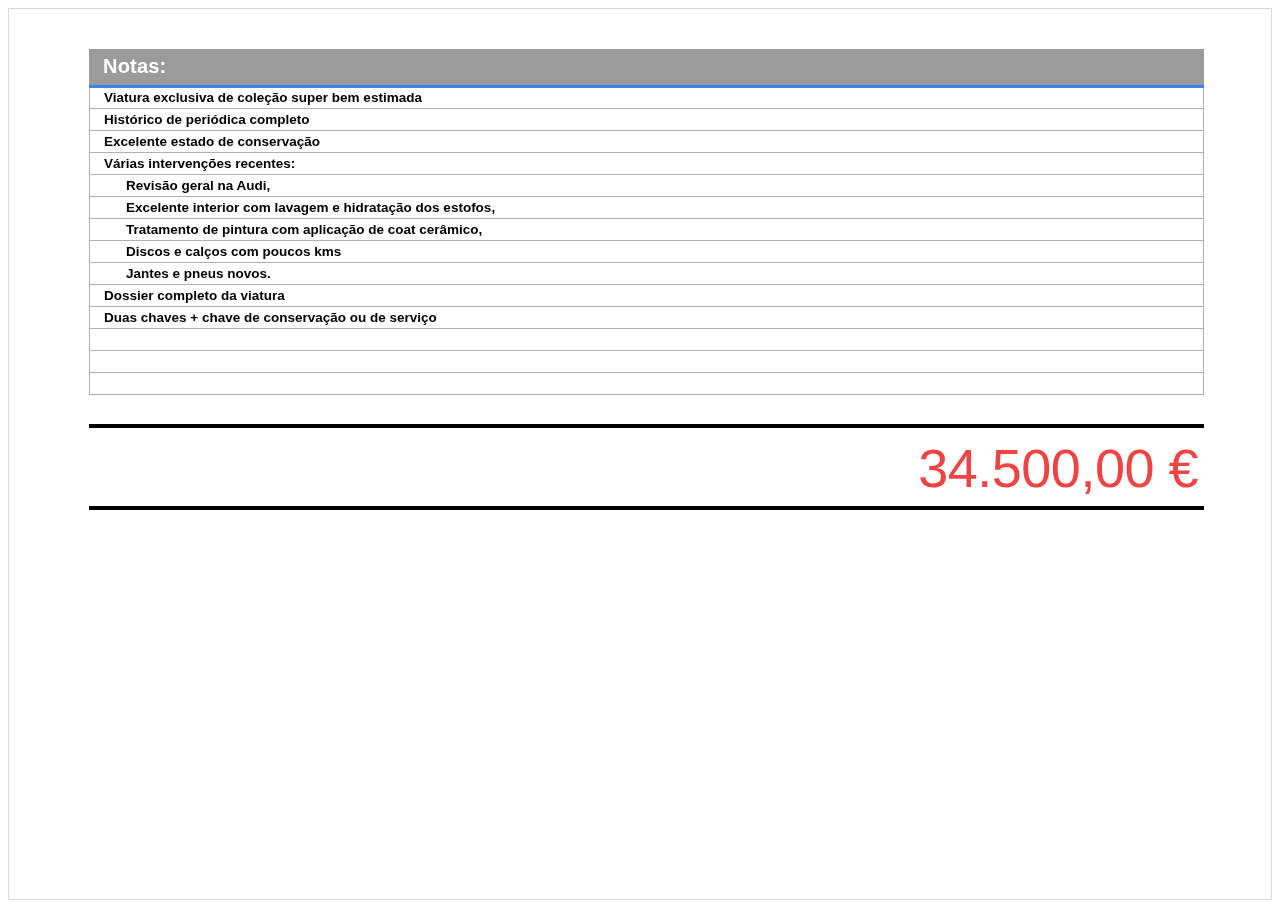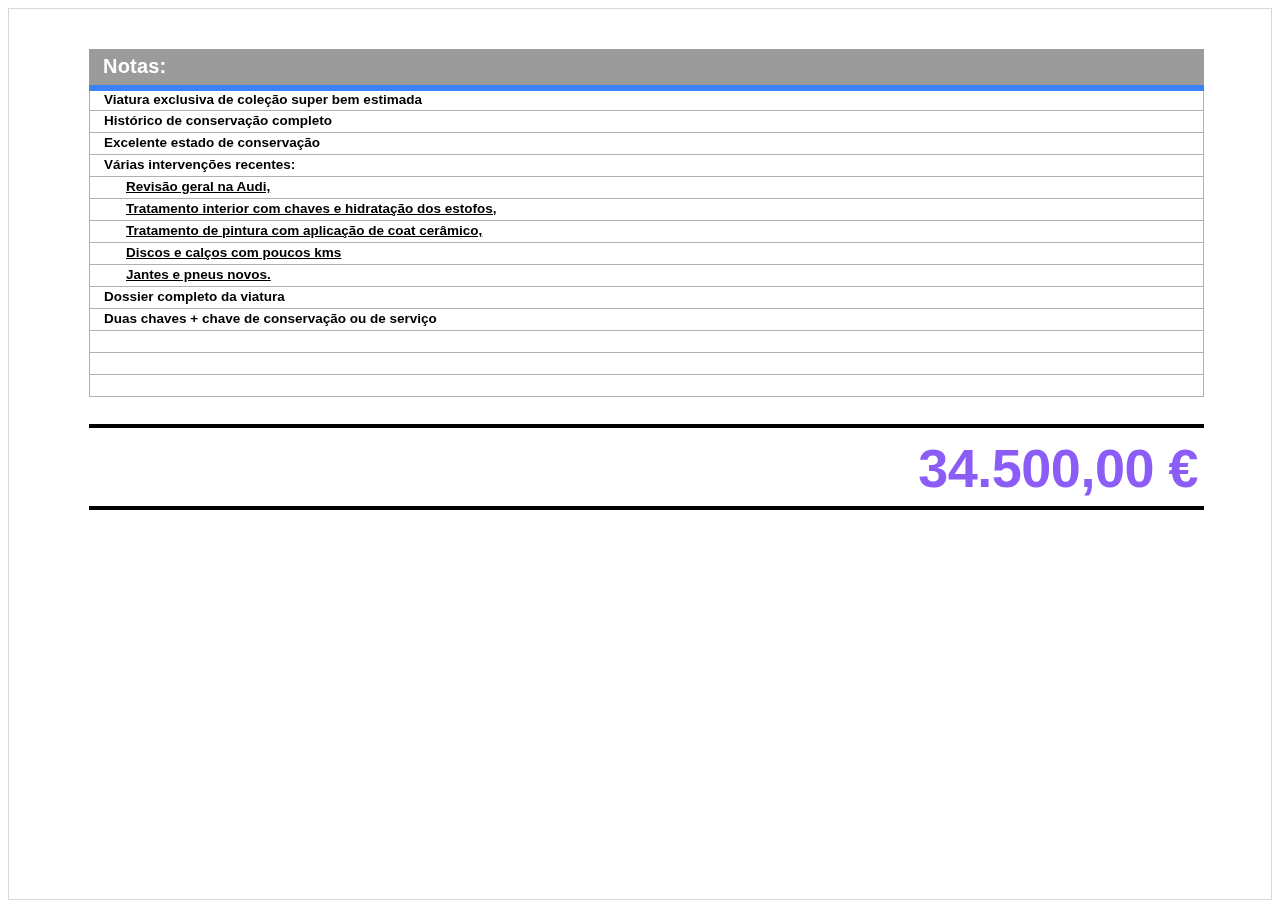--- a/index.html
+++ b/index.html
@@ -57,26 +57,25 @@
     height: 22px;
     font-size: 13.5px;
     font-weight: bold;
     color: #000000;
     padding: 1px 0 2px 14px;
     vertical-align: middle;
     white-space: nowrap;
     box-sizing: border-box;
   }
   .notes-table tr:first-child td {
-    border-top: 6px solid #3b82f6;
+    border-top: 3px solid #3b82f6;
     margin-top: 27px;
   }
   .notes-table td.indent {
     padding-left: 36px;
-    text-decoration: underline;
   }
   .notes-table td.empty {
     color: transparent;
   }
   .bottom-rule {
     position: absolute;
     left: 80px;
     top: 415px;
     width: 1115px;
     height: 4px;
@@ -87,22 +86,22 @@
     left: 80px;
     top: 423px;
     width: 1115px;
     height: 72px;
     text-align: right;
     padding-right: 6px;
     box-sizing: border-box;
   }
   .price-value {
     font-size: 54px;
-    font-weight: bold;
-    color: #8b5cf6;
+    font-weight: normal;
+    color: #ef4444;
     line-height: 72px;
     letter-spacing: -0.5px;
   }
   .price-rule {
     position: absolute;
     left: 80px;
     top: 497px;
     width: 1115px;
     height: 4px;
     background: #000000;
@@ -115,33 +114,33 @@
   <div class="doc-frame">
 
     <div class="notes-block">
       <div class="notes-header">Notas:</div>
       <table class="notes-table">
         <tbody>
           <tr>
             <td>Viatura exclusiva de coleção super bem estimada</td>
           </tr>
           <tr>
-            <td>Histórico de conservação completo</td>
+            <td>Histórico de periódica completo</td>
           </tr>
           <tr>
             <td>Excelente estado de conservação</td>
           </tr>
           <tr>
             <td>Várias intervenções recentes:</td>
           </tr>
           <tr>
             <td class="indent">Revisão geral na Audi,</td>
           </tr>
           <tr>
-            <td class="indent">Tratamento interior com chaves e hidratação dos estofos,</td>
+            <td class="indent">Excelente interior com lavagem e hidratação dos estofos,</td>
           </tr>
           <tr>
             <td class="indent">Tratamento de pintura com aplicação de coat cerâmico,</td>
           </tr>
           <tr>
             <td class="indent">Discos e calços com poucos kms</td>
           </tr>
           <tr>
             <td class="indent">Jantes e pneus novos.</td>
           </tr>

